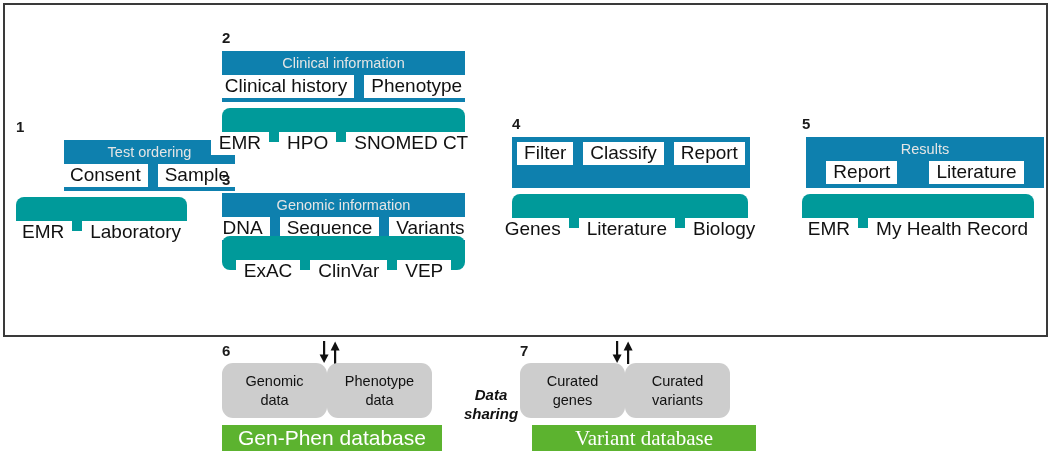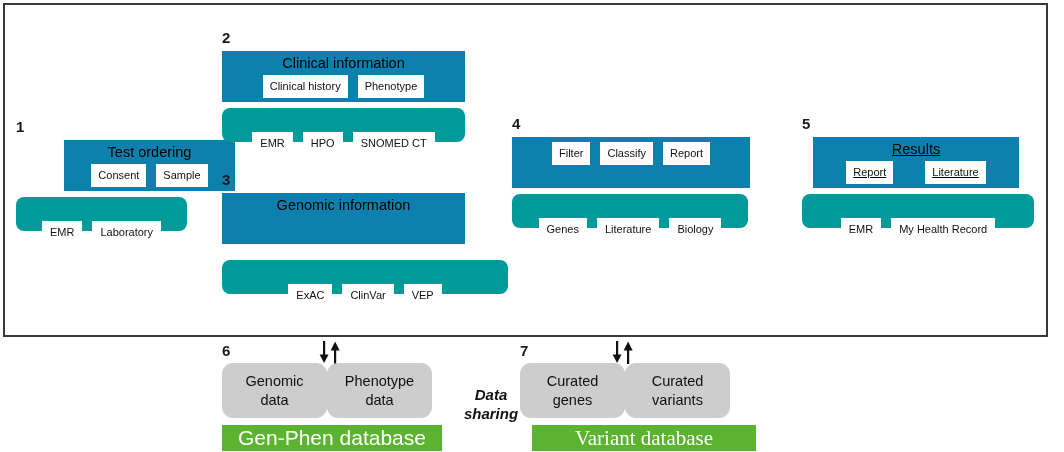--- a/index.html
+++ b/index.html
@@ -44,36 +44,36 @@
 
   .primary-band {
     position: absolute;
     background: #0e80ae;
     box-sizing: border-box;
     padding-top: 3px;
   }
   .primary-title {
     display: block;
     text-align: center;
-    color: #000000;
+    color: #e5e5e5;
     font-size: 14.5px;
     line-height: 19px;
     white-space: nowrap;
   }
   .chip-row {
     display: flex;
     justify-content: center;
     align-items: center;
     gap: 10px;
     margin-top: 2px;
   }
   .chip {
     background: #ffffff;
     color: #111111;
-    font-size: 11px;
+    font-size: 19px;
     line-height: 20px;
     padding: 1px 7px 2px 7px;
     white-space: nowrap;
     border: 0;
   }
 
   .resource-band {
     position: absolute;
     background: #009a9a;
     border-radius: 8px;
@@ -181,22 +181,27 @@
     <span class="chip">EMR</span>
     <span class="chip">HPO</span>
     <span class="chip">SNOMED CT</span>
   </div>
 </div>
 
 <div class="stage" style="left:222px; top:172px;">
   <span class="stage-number">3</span>
   <div class="primary-band" style="left:0px; top:21px; width:243px; height:51px;">
     <span class="primary-title">Genomic information</span>
-  </div>
-  <div class="resource-band" style="left:0px; top:88px; width:286px; height:34px;">
+    <div class="chip-row">
+      <span class="chip">DNA</span>
+      <span class="chip">Sequence</span>
+      <span class="chip">Variants</span>
+    </div>
+  </div>
+  <div class="resource-band" style="left:0px; top:64px; width:243px; height:34px;">
     <span class="chip">ExAC</span>
     <span class="chip">ClinVar</span>
     <span class="chip">VEP</span>
   </div>
 </div>
 
 <div class="stage" style="left:512px; top:116px;">
   <span class="stage-number">4</span>
   <div class="primary-band" style="left:0px; top:21px; width:238px; height:51px;">
     <div class="chip-row">
@@ -207,21 +212,21 @@
   </div>
   <div class="resource-band" style="left:0px; top:78px; width:236px; height:34px;">
     <span class="chip">Genes</span>
     <span class="chip">Literature</span>
     <span class="chip">Biology</span>
   </div>
 </div>
 
 <div class="stage" style="left:802px; top:116px;">
   <span class="stage-number">5</span>
-  <div class="primary-band" style="left:11px; top:21px; width:206px; height:51px;text-decoration:underline;">
+  <div class="primary-band" style="left:4px; top:21px; width:238px; height:51px;">
     <span class="primary-title">Results</span>
     <div class="chip-row" style="gap:32px;">
       <span class="chip">Report</span>
       <span class="chip">Literature</span>
     </div>
   </div>
   <div class="resource-band" style="left:0px; top:78px; width:232px; height:34px;">
     <span class="chip">EMR</span>
     <span class="chip">My Health Record</span>
   </div>

